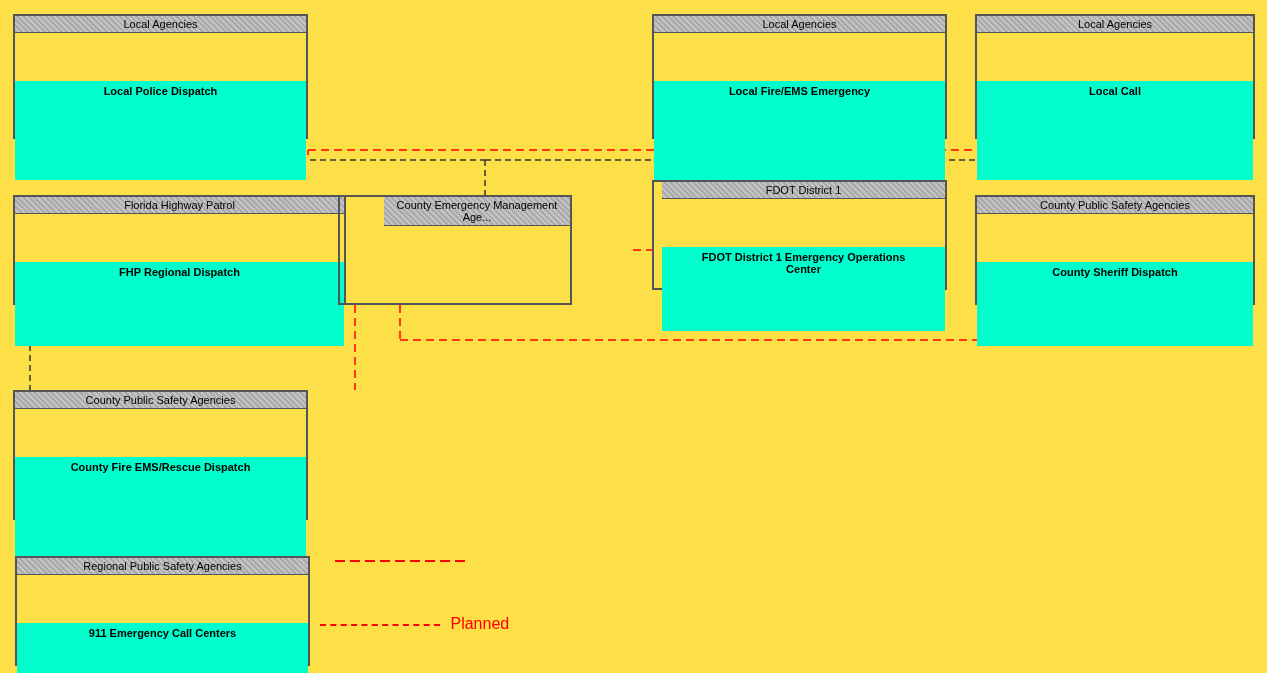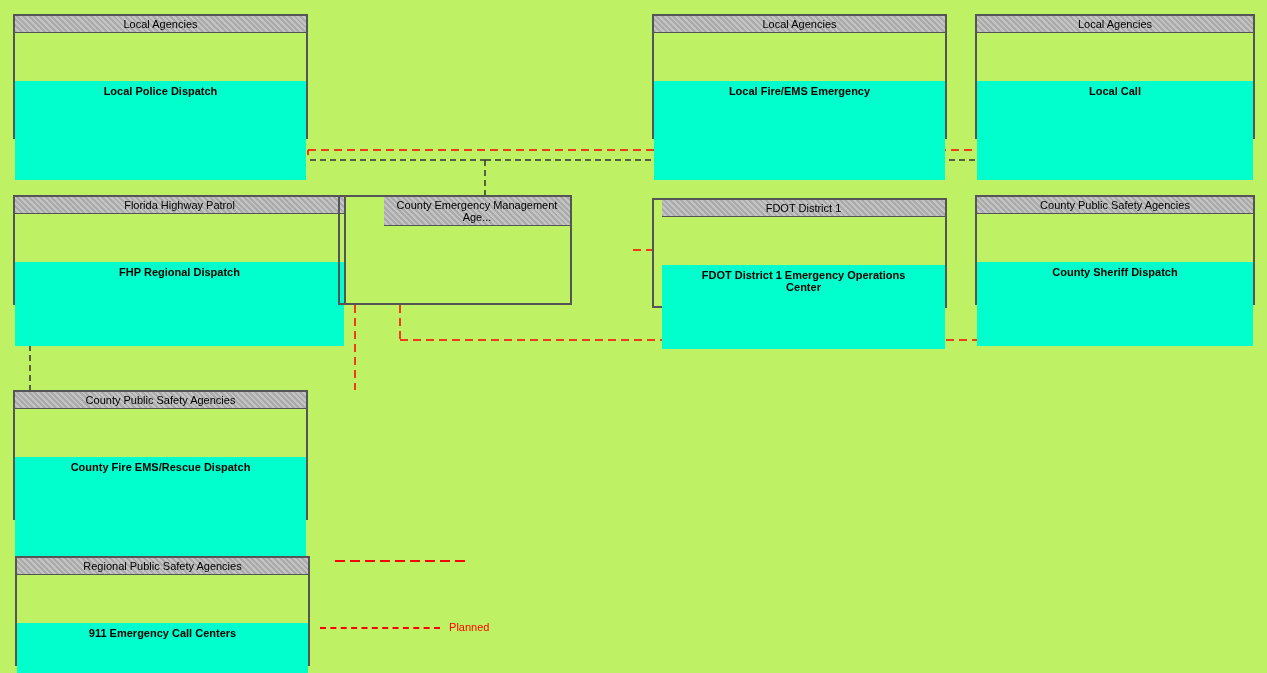--- a/index.html
+++ b/index.html
@@ -9,21 +9,21 @@
       font-size: 12px;
       width: 1267px;
       height: 673px;
       overflow: hidden;
       position: relative;
     }
     .diagram-container {
       position: relative;
       width: 1267px;
       height: 673px;
-      background: #bef264;
+      background: #fde047;
     }
     .node {
       position: absolute;
       border: 2px solid #555;
     }
     .node-header {
       background: #aaaaaa;
       text-align: center;
       padding: 2px 4px;
       font-size: 11px;
@@ -50,21 +50,21 @@
       top: 0;
       left: 0;
       width: 1267px;
       height: 673px;
       pointer-events: none;
     }
     .legend {
       position: absolute;
       bottom: 40px;
       left: 320px;
-      font-size: 11px;
+      font-size: 16px;
       color: red;
     }
     .legend-line {
       display: inline-block;
       width: 120px;
       border-top: 2px dashed red;
       vertical-align: middle;
       margin-right: 6px;
     }
   </style>
@@ -138,21 +138,21 @@
     <div class="node-header">Florida Highway Patrol</div>
     <div class="node-body" style="height:calc(100% - 22px);">
       <span>FHP Regional Dispatch</span>
     </div>
   </div>
 
   <div class="node" style="left:338px;top:195px;width:234px;height:110px;padding-left:44px;">
     <div class="node-header">County Emergency Management Age...</div>
   </div>
 
-  <div class="node" style="left:652px;top:198px;width:295px;height:110px;padding-left:8px;">
+  <div class="node" style="left:652px;top:180px;width:295px;height:110px;padding-left:8px;">
     <div class="node-header">FDOT District 1</div>
     <div class="node-body" style="height:calc(100% - 22px);">
       <span style="white-space:pre-line;">FDOT District 1 Emergency Operations
 Center</span>
     </div>
   </div>
 
   <div class="node" style="left:975px;top:195px;width:280px;height:110px;">
     <div class="node-header">County Public Safety Agencies</div>
     <div class="node-body" style="height:calc(100% - 22px);">

